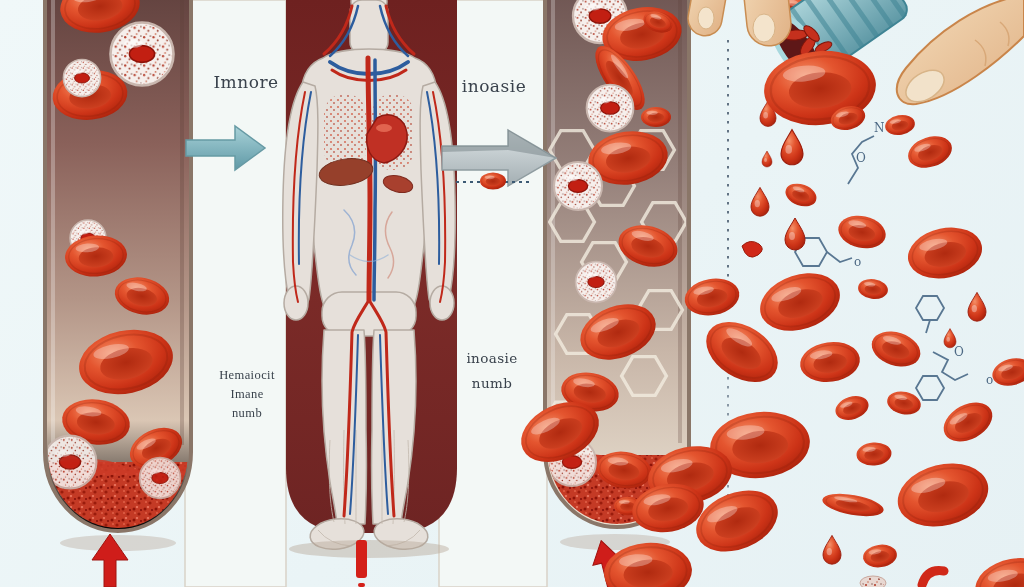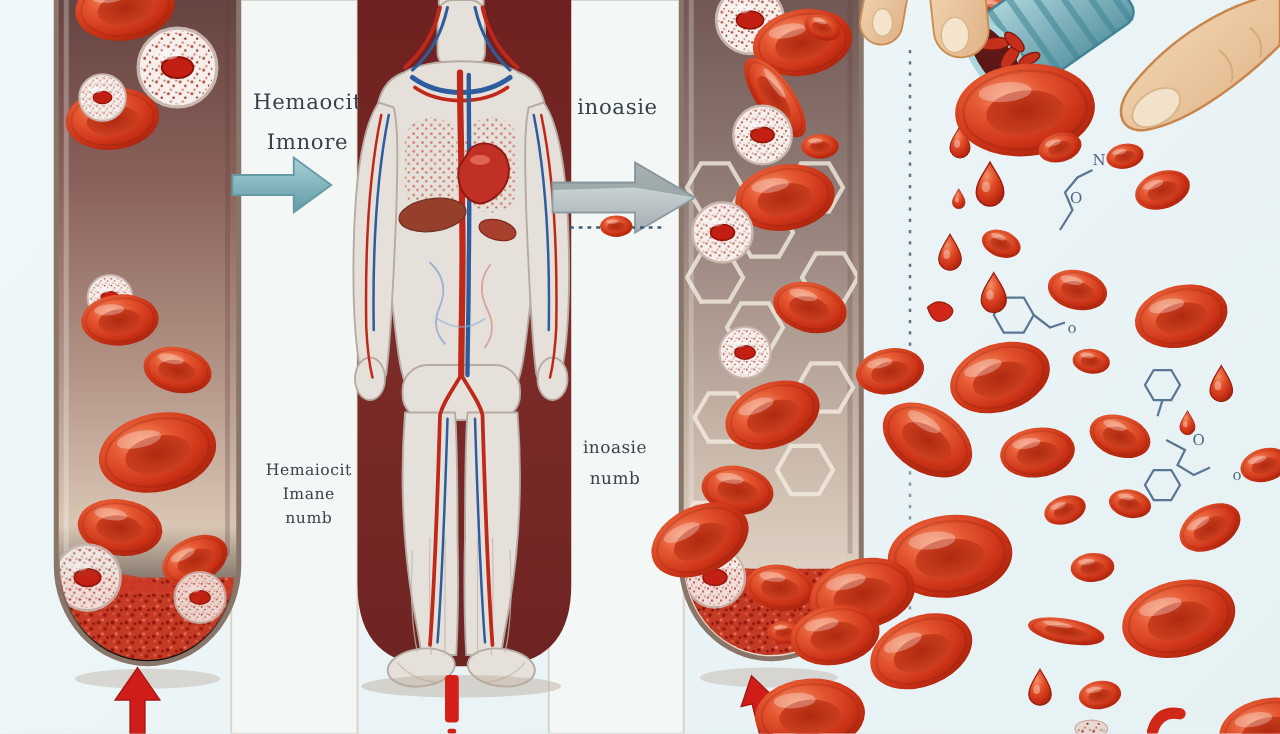--- a/index.html
+++ b/index.html
@@ -6,21 +6,21 @@
   .scene{position:relative;width:1024px;height:587px;overflow:hidden;
          background:linear-gradient(135deg,#f0f8f9 0%,#eaf4f6 55%,#e6f1f4 100%);
          font-family:"DejaVu Serif","Liberation Serif",serif;}
   .scene svg{position:absolute;left:0;top:0;}
   .txt{position:absolute;text-align:center;color:#39424c;z-index:5;}
   .txt span{display:block;}
   .t-lg{font-size:17px;line-height:32px;letter-spacing:.5px;}
   .t-sm{font-size:12.5px;line-height:19px;letter-spacing:.4px;}
   .t-md{font-size:13.5px;line-height:25px;letter-spacing:.4px;}
   #lbl1{left:188px;top:66px;width:116px;}
-  #lbl2{left:192px;top:366px;width:110px;}
+  #lbl2{left:192px;top:366px;width:110px;font-family:Liberation Serif, serif;}
   #lbl3{left:438px;top:70px;width:112px;}
   #lbl4{left:434px;top:346px;width:116px;}
 </style>
 </head>
 <body>
 
 <div class="scene">
 
 <svg width="1024" height="587" viewBox="0 0 1024 587" xmlns="http://www.w3.org/2000/svg">
 <defs>
@@ -362,21 +362,20 @@
   <g>
     <path d="M1024,-5 C 980,2 935,32 906,68 C 890,88 896,106 916,104 C 955,98 1002,58 1024,36 Z" fill="url(#gSkin)" stroke="#c9854a" stroke-width="2"></path>
     <ellipse cx="925" cy="86" rx="21" ry="13" transform="rotate(-32 925 86)" fill="#f2e2ca" stroke="#d8b488" stroke-width="1.5"></ellipse>
     <path d="M975,40 q14,10 10,26" stroke="#d8a878" stroke-width="1.5" fill="none"></path>
     <path d="M1000,22 q12,10 8,24" stroke="#d8a878" stroke-width="1.5" fill="none"></path>
   </g>
 </g>
 </svg>
 
 <div class="txt t-lg" id="lbl1">
-  <span>Hemaocit</span>
   <span>Imnore</span>
 </div>
 <div class="txt t-sm" id="lbl2">
   <span>Hemaiocit</span>
   <span>Imane</span>
   <span>numb</span>
 </div>
 <div class="txt t-lg" id="lbl3">
   <span>inoasie</span>
 </div>

